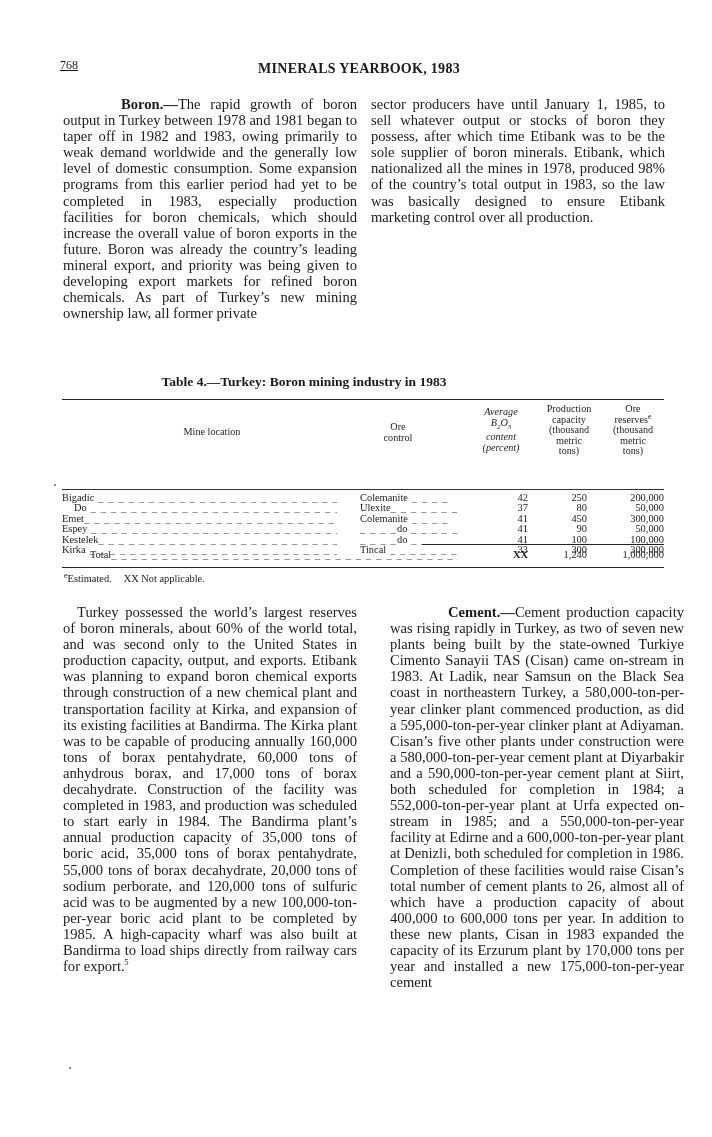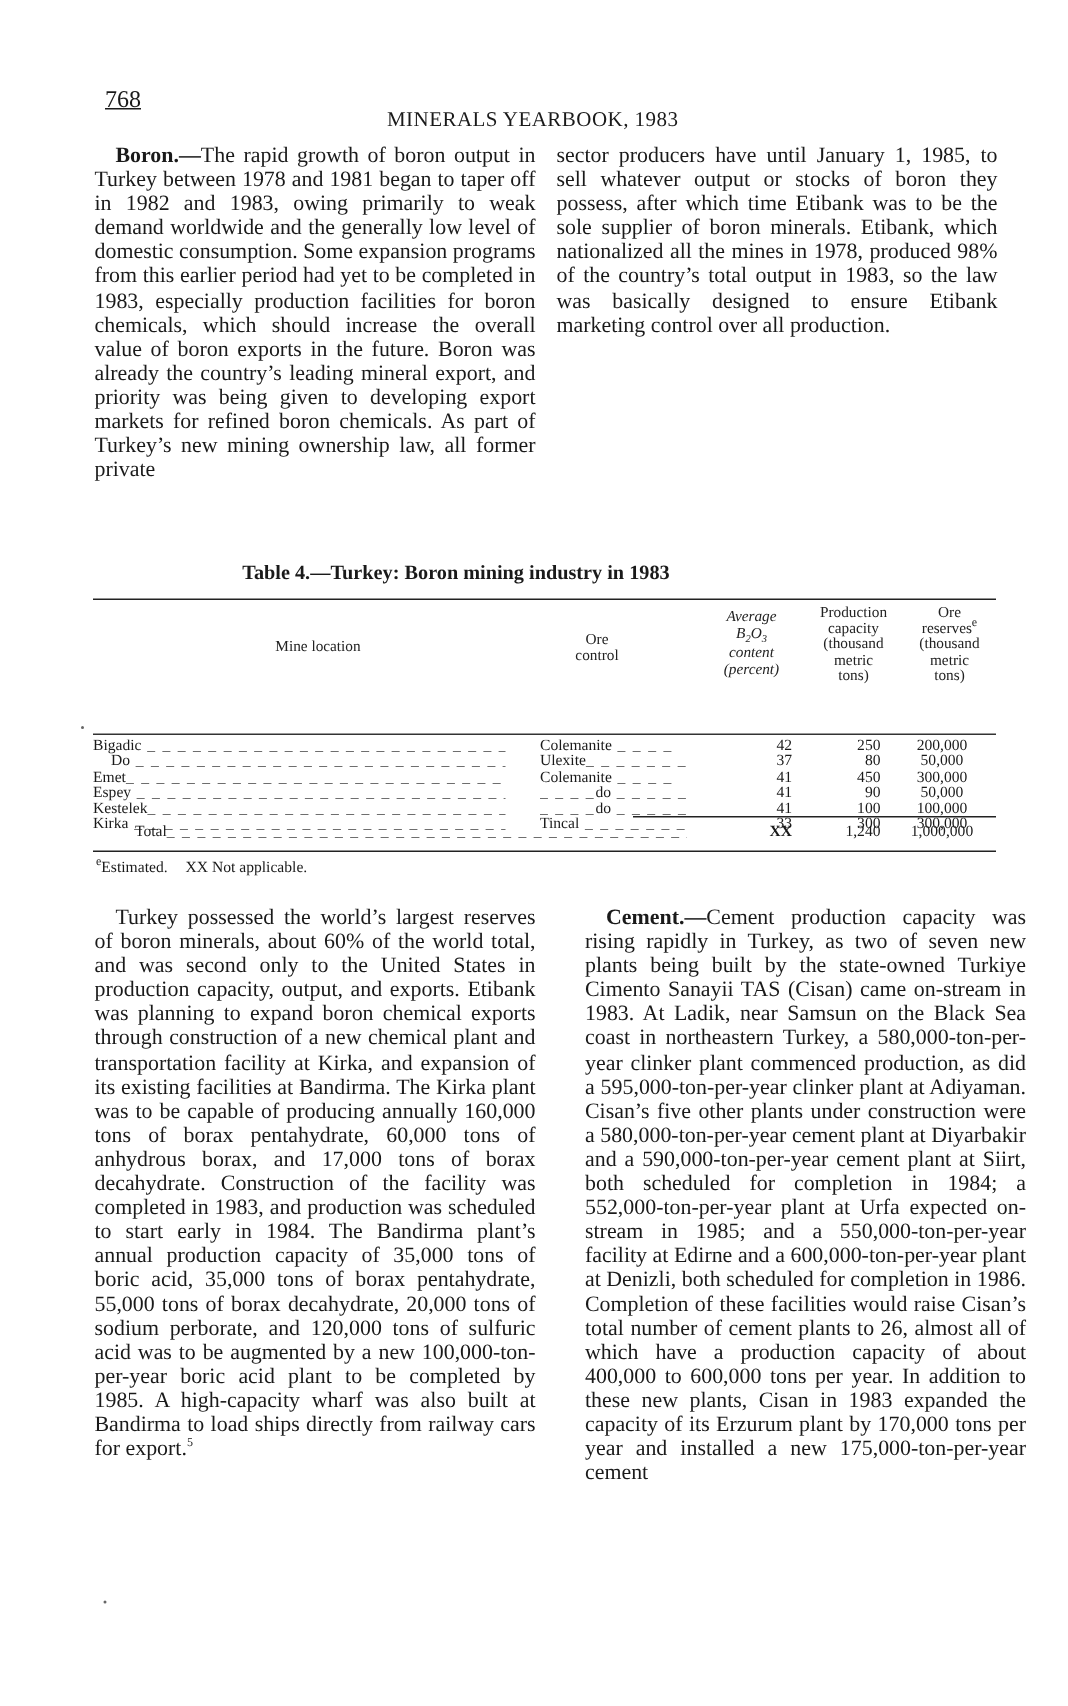--- a/index.html
+++ b/index.html
@@ -2,35 +2,35 @@
 <html><head>
 <meta charset="utf-8">
 <style>
   html, body { margin: 0; padding: 0; background: #ffffff; }
   body {
     width: 712px; height: 1137px; position: relative; overflow: hidden;
     font-family: "DejaVu Serif", "Liberation Serif", serif;
     color: #1a1a1a;
   }
   .page-number {
-    position: absolute; left: 70px; top: 58px;
-    font-family: "Liberation Serif", serif; font-size: 16px; text-decoration: underline;
+    position: absolute; left: 60px; top: 58px;
+    font-family: "Liberation Serif", serif; font-size: 12px; text-decoration: underline;
   }
   .running-head {
-    position: absolute; left: 258px; top: 73px;
-    font-family: "Liberation Serif", serif; font-size: 14px; font-weight: normal; letter-spacing: 0.3px;
+    position: absolute; left: 258px; top: 61px;
+    font-family: "Liberation Serif", serif; font-size: 14px; font-weight: bold; letter-spacing: 0.3px;
   }
   .col {
     position: absolute; width: 294px;
     font-family: "Liberation Serif", serif; font-size: 14.6px; line-height: 16.1px;
     text-align: justify; hyphens: manual;
   }
   .col p { margin: 0; }
   .col p.indent { text-indent: 14px; }
-  .col .runin { font-weight: bold; }
+  .col .runin { font-weight: bold; margin-left: 44px; }
   .col-top-left { left: 63px; top: 96px; }
   .col-top-right { left: 371px; top: 96px; }
   .col-bot-left { left: 63px; top: 604px; }
   .col-bot-right { left: 390px; top: 604px; }
   sup { font-size: 8px; line-height: 0; }
 
   .table-title {
     position: absolute; left: 0; width: 608px; top: 374px; text-align: center;
     font-family: "Liberation Serif", serif; font-size: 13.5px; font-weight: bold;
   }
@@ -48,21 +48,21 @@
   .th-b2o3 { left: 404px; width: 70px; top: 8px; font-style: italic; }
   .th-prod { left: 474px; width: 66px; top: 5px; }
   .th-res { left: 540px; width: 62px; top: 5px; }
   .rows { position: absolute; left: 0; top: 75px; width: 602px; }
   .row { position: relative; height: 10.4px; }
   .cell { position: absolute; top: 0; white-space: nowrap; }
   .c-mine { left: 0; width: 275px; overflow: hidden; }
   .c-ore { left: 298px; width: 98px; overflow: hidden; }
   .c-b2o3 { left: 420px; width: 46px; text-align: right; }
   .c-prod { left: 480px; width: 45px; text-align: right; }
-  .c-res { left: 530px; width: 72px; text-align: center; }
+  .c-res { left: 530px; width: 72px; text-align: right; }
   .leader { color: #444; letter-spacing: 1.2px; }
   .total-row { position: absolute; left: 0; top: 151px; width: 602px; height: 12px; }
   .total-row .c-mine { left: 28px; width: 368px; }
   .total-row .c-b2o3 { font-weight: bold; }
   .footnote {
     position: absolute; left: 64px; top: 573px;
     font-family: "Liberation Serif", serif; font-size: 10.4px;
   }
   .footnote span + span { margin-left: 12px; }
   .speck { position: absolute; width: 2px; height: 2px; background: #666; border-radius: 1px; }

